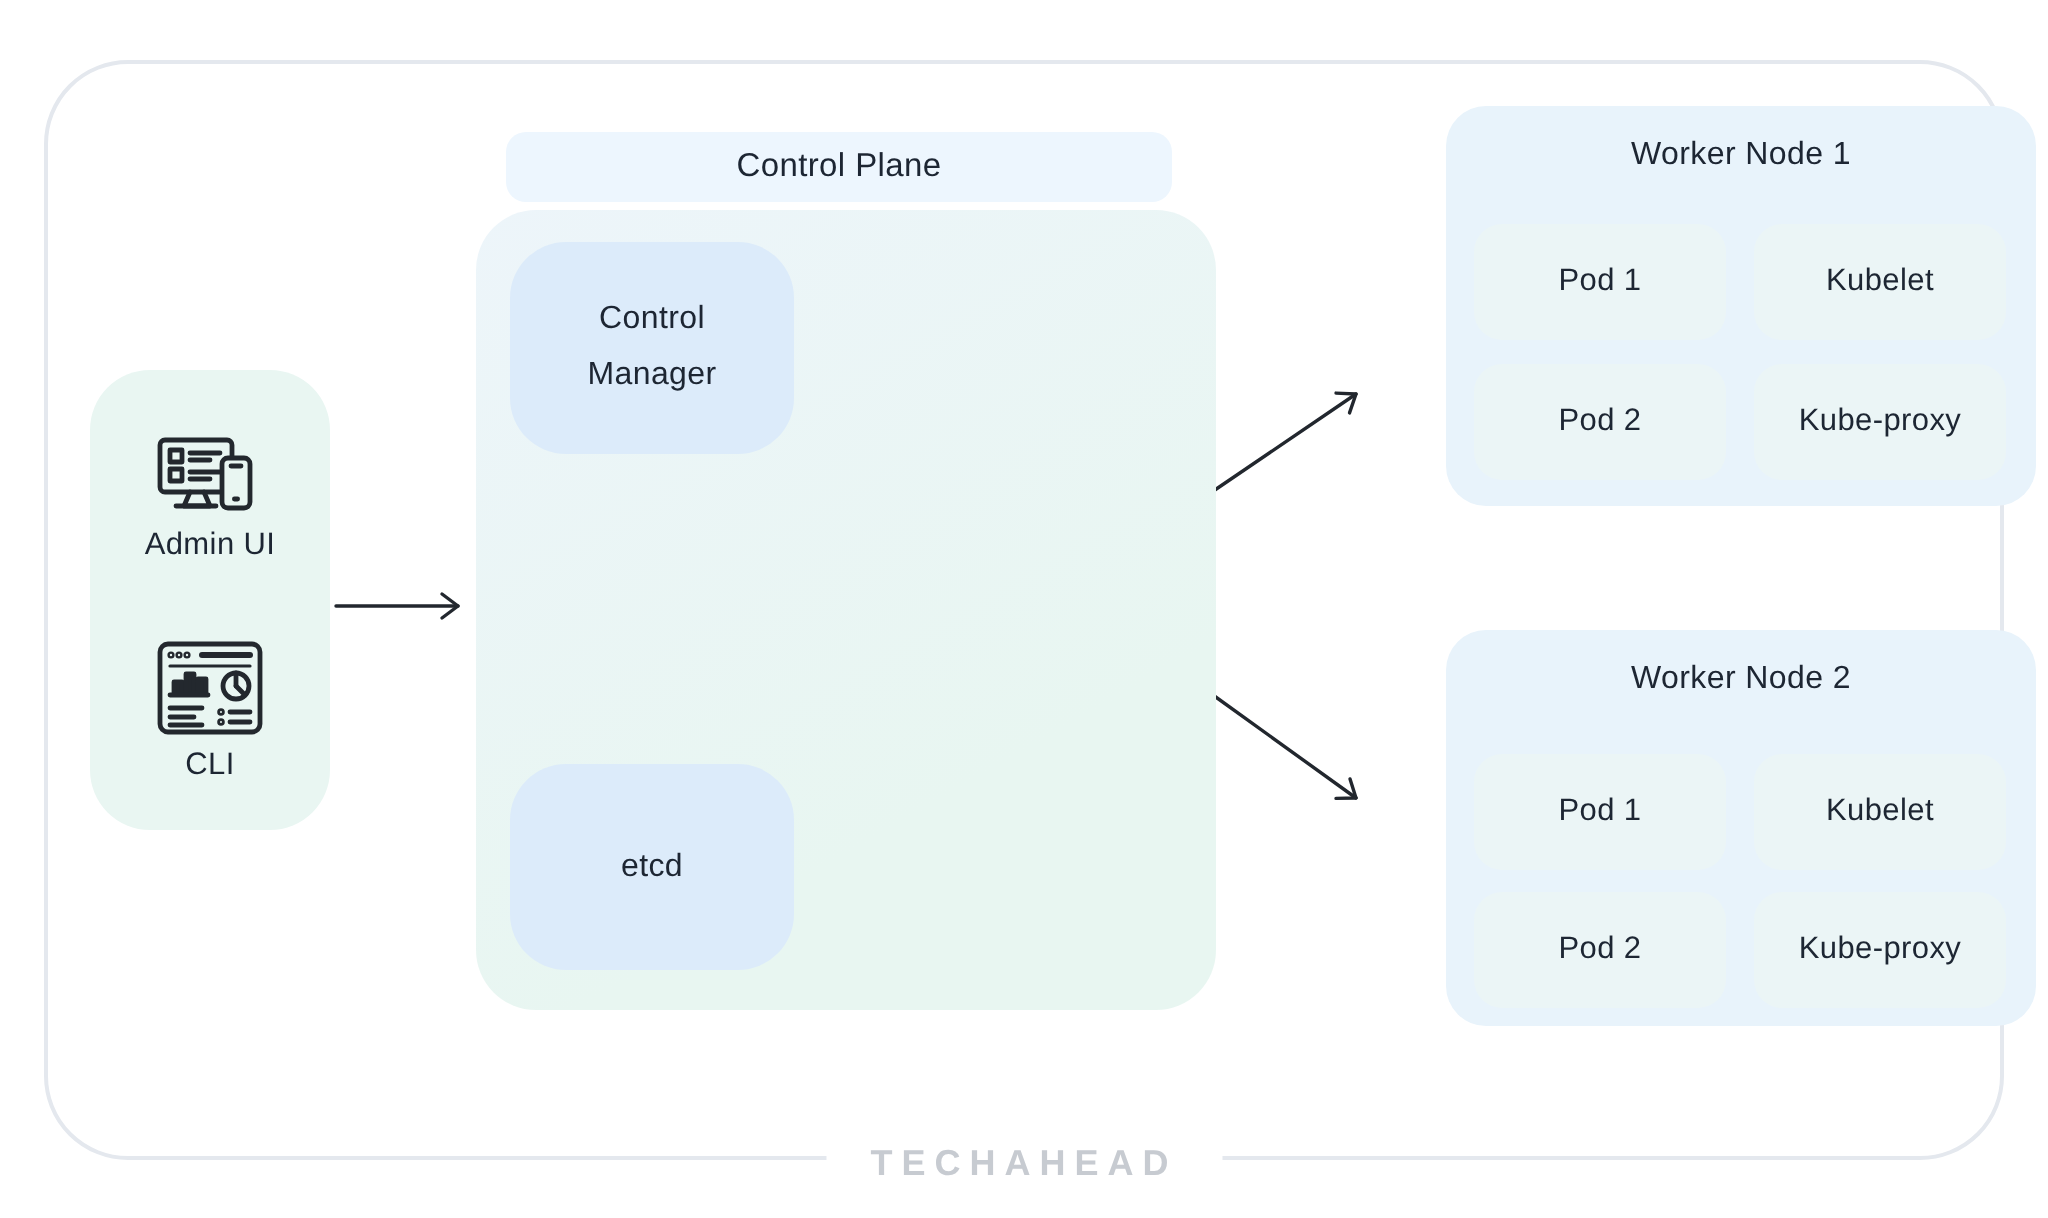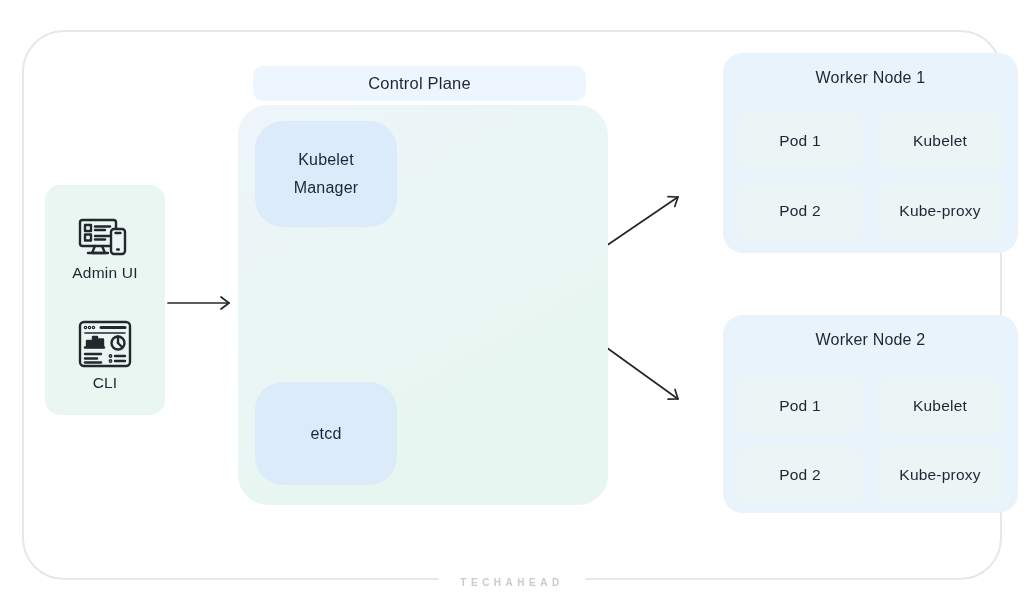--- a/index.html
+++ b/index.html
@@ -22,21 +22,21 @@
   body{font-family:"Liberation Sans","DejaVu Sans",sans-serif;color:var(--text);}
   .canvas{position:relative;width:1024px;height:609px;background:var(--page-bg);overflow:hidden;}
 
   .frame{position:absolute;left:22px;top:30px;width:980px;height:550px;
          border:2px solid var(--frame-border);border-radius:42px;background:transparent;}
 
   .arrows{position:absolute;left:0;top:0;width:1024px;height:609px;pointer-events:none;}
 
   
   .client-panel{position:absolute;left:45px;top:185px;width:120px;height:230px;
-                background:var(--panel-mint);border-radius:15px;}
+                background:var(--panel-mint);border-radius:30px;}
   .client-icon{position:absolute;left:50%;transform:translateX(-50%);}
   .icon-admin{top:32px;}
   .icon-cli{top:134px;}
   .client-label{position:absolute;left:0;width:100%;text-align:center;
                 font-size:15.5px;letter-spacing:.2px;}
   .lbl-admin{top:79px;}
   .lbl-cli{top:189px;}
 
   
   .cp-title{position:absolute;left:253px;top:66px;width:333px;height:35px;
@@ -64,21 +64,21 @@
          background:var(--cell-tint);
          display:flex;align-items:center;justify-content:center;
          font-size:15.5px;letter-spacing:.2px;}
   .col0{left:14px;} .col1{left:154px;}
   .row0{top:59px;} .row1{top:129px;}
   .worker-2 .row0{top:62px;} .worker-2 .row1{top:131px;}
 
   
   .watermark{position:absolute;left:50%;top:582px;transform:translate(-50%,-50%);
              background:var(--page-bg);padding:2px 22px;
-             font-size:10px;font-weight:700;letter-spacing:4.5px;color:var(--watermark);}
+             font-size:18px;font-weight:700;letter-spacing:4.5px;color:var(--watermark);}
 
   .lineart{display:block;}
 </style>
 </head>
 <body>
 
 <div class="canvas">
 
   <div class="frame"></div>
 
@@ -140,21 +140,21 @@
         <circle cx="33.5" cy="42" r="0.7"></circle>
         <line x1="38" y1="42" x2="48" y2="42"></line>
       </svg>
     </span>
     <div class="client-label lbl-cli">CLI</div>
   </div>
 
   <div class="cp-title">Control Plane</div>
   <div class="cp-panel"></div>
 
-  <div class="blue-box box-cm">Kubelet Manager</div>
+  <div class="blue-box box-cm">Control Manager</div>
   <div class="blue-box box-etcd">etcd</div>
 
   <div class="worker worker-1">
     <div class="worker-title">Worker Node 1</div>
     <div class="wcell col0 row0">Pod 1</div>
     <div class="wcell col1 row0">Kubelet</div>
     <div class="wcell col0 row1">Pod 2</div>
     <div class="wcell col1 row1">Kube-proxy</div>
   </div>
 

